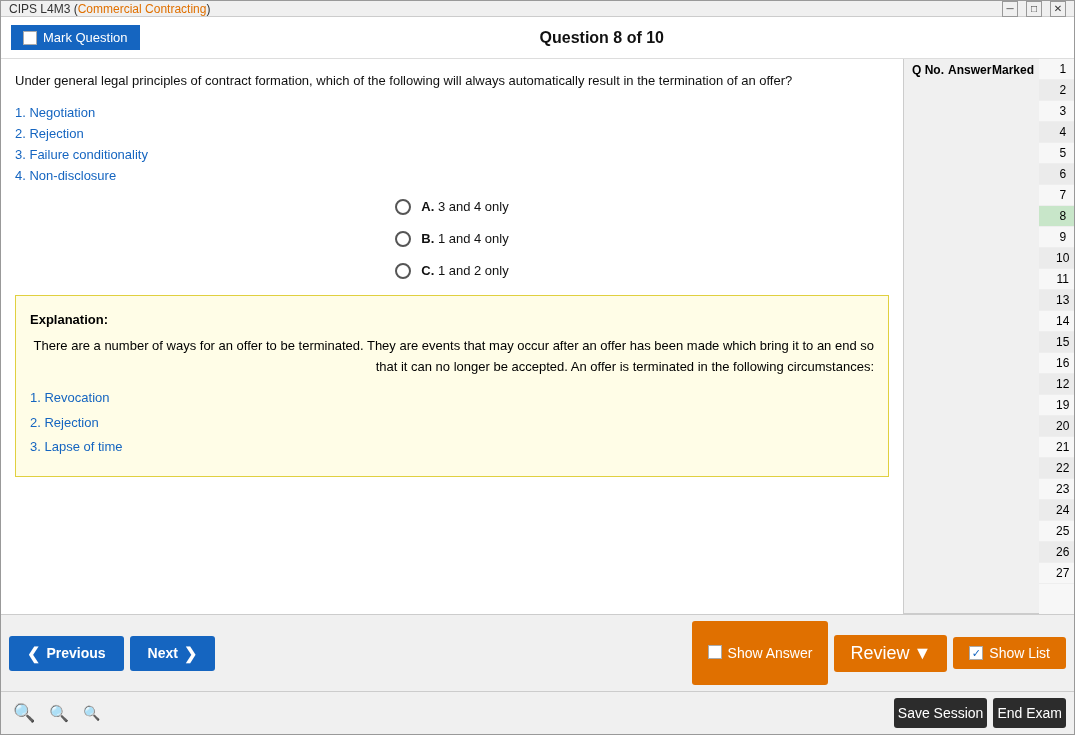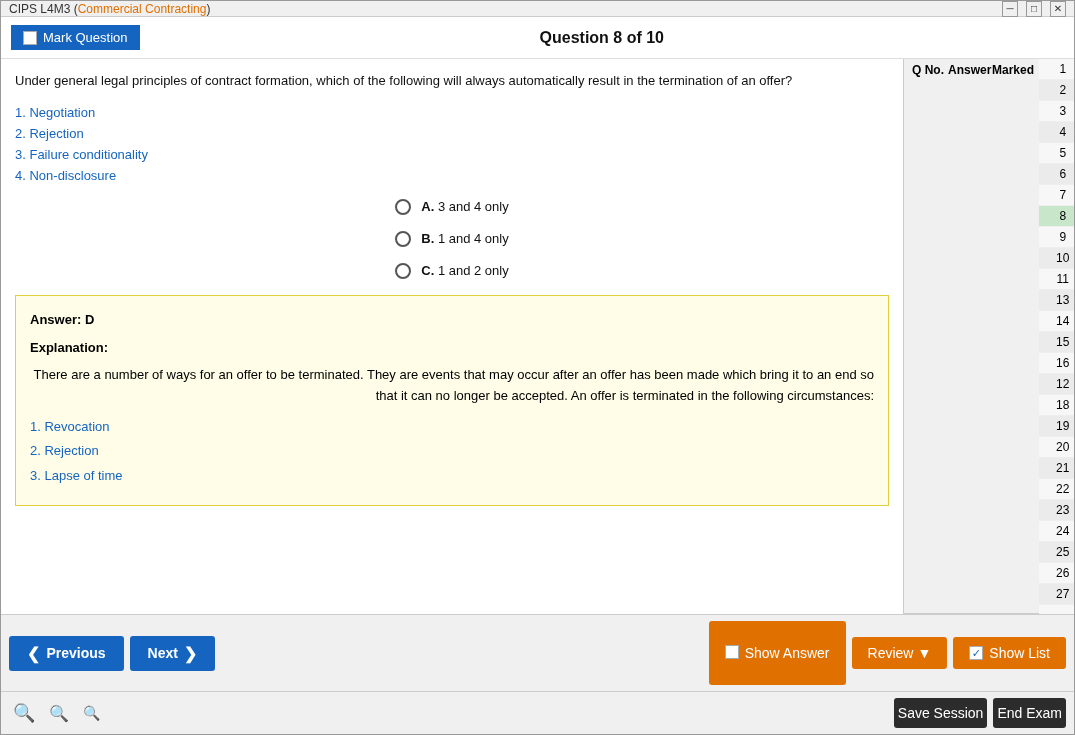--- a/index.html
+++ b/index.html
@@ -50,21 +50,21 @@
     .side-row:nth-child(even) { background: #ebebeb; }
     .side-row.current-row { background: #c8e6c9; }
     .side-cell { text-align: center; padding: 1px 2px; }
 
     .bottom-bar { border-top: 1px solid #ccc; padding: 6px 8px; background: #f0f0f0; display: flex; align-items: center; gap: 6px; }
     .nav-btn { padding: 8px 18px; font-size: 14px; font-weight: bold; cursor: pointer; border: none; border-radius: 3px; display: flex; align-items: center; gap: 6px; }
     .prev-btn { background: #1565c0; color: #fff; }
     .next-btn { background: #1565c0; color: #fff; }
     .spacer { flex: 1; }
     .show-answer-btn { background: #e07000; color: #fff; padding: 24px 16px; font-size: 14px; border: none; cursor: pointer; display: flex; align-items: flex-start; gap: 6px; border-radius: 3px; }
-    .review-btn { background: #e07000; color: #fff; padding: 8px 16px; font-size: 14px; border: none; cursor: pointer; border-radius: 3px; display: flex; align-items: center; gap: 4px; }
+    .review-btn { background: #e07000; color: #fff; padding: 8px 16px; font-size: 18px; border: none; cursor: pointer; border-radius: 3px; display: flex; align-items: center; gap: 4px; }
     .show-list-btn { background: #e07000; color: #fff; padding: 8px 16px; font-size: 14px; border: none; cursor: pointer; border-radius: 3px; display: flex; align-items: center; gap: 6px; }
     .chk-white { width: 14px; height: 14px; background: #fff; border: 1px solid #aaa; display: inline-block; }
     .chk-checked { width: 14px; height: 14px; background: #fff; border: 1px solid #aaa; display: inline-flex; align-items: center; justify-content: center; font-size: 11px; color: #1565c0; }
 
     .bottom-bar2 { border-top: 1px solid #ccc; padding: 6px 8px; background: #f0f0f0; display: flex; align-items: center; gap: 6px; }
     .zoom-btn { background: none; border: none; cursor: pointer; font-size: 16px; padding: 2px 4px; }
     .action-btn { background: #2c2c2c; color: #fff; padding: 7px 4px; font-size: 14px; border: none; cursor: pointer; border-radius: 3px; }
     .arrow { font-size: 16px; }
   </style>
 </head>
@@ -113,21 +113,20 @@
           <div class="radio-circle"></div>
           <span class="option-text"><strong>B.</strong> 1 and 4 only</span>
         </div>
         <div class="answer-option normal">
           <div class="radio-circle"></div>
           <span class="option-text"><strong>C.</strong> 1 and 2 only</span>
         </div>
       </div>
 
       <div class="answer-box">
-        <div class="answer-label">Answer: D</div>
         <div class="explanation-label">Explanation:</div>
         <div class="explanation-text">There are a number of ways for an offer to be terminated. They are events that may occur after an offer has been made which bring it to an end so that it can no longer be accepted. An offer is terminated in the following circumstances:</div>
         <div class="exp-item" style="color:#1565c0;">1. Revocation</div>
         <div class="exp-item" style="color:#1565c0;">2. Rejection</div>
         <div class="exp-item" style="color:#1565c0;">3. Lapse of time</div>
       </div>
 
     </div>
 
     <div class="side-panel">
@@ -212,25 +211,20 @@
             <div class="side-cell">16</div>
             <div class="side-cell"></div>
             <div class="side-cell"></div>
           </div>
           <div class="side-row">
             <div class="side-cell">12</div>
             <div class="side-cell"></div>
             <div class="side-cell"></div>
           </div>
           <div class="side-row">
-            <div class="side-cell">18</div>
-            <div class="side-cell"></div>
-            <div class="side-cell"></div>
-          </div>
-          <div class="side-row">
             <div class="side-cell">19</div>
             <div class="side-cell"></div>
             <div class="side-cell"></div>
           </div>
           <div class="side-row">
             <div class="side-cell">20</div>
             <div class="side-cell"></div>
             <div class="side-cell"></div>
           </div>
           <div class="side-row">

